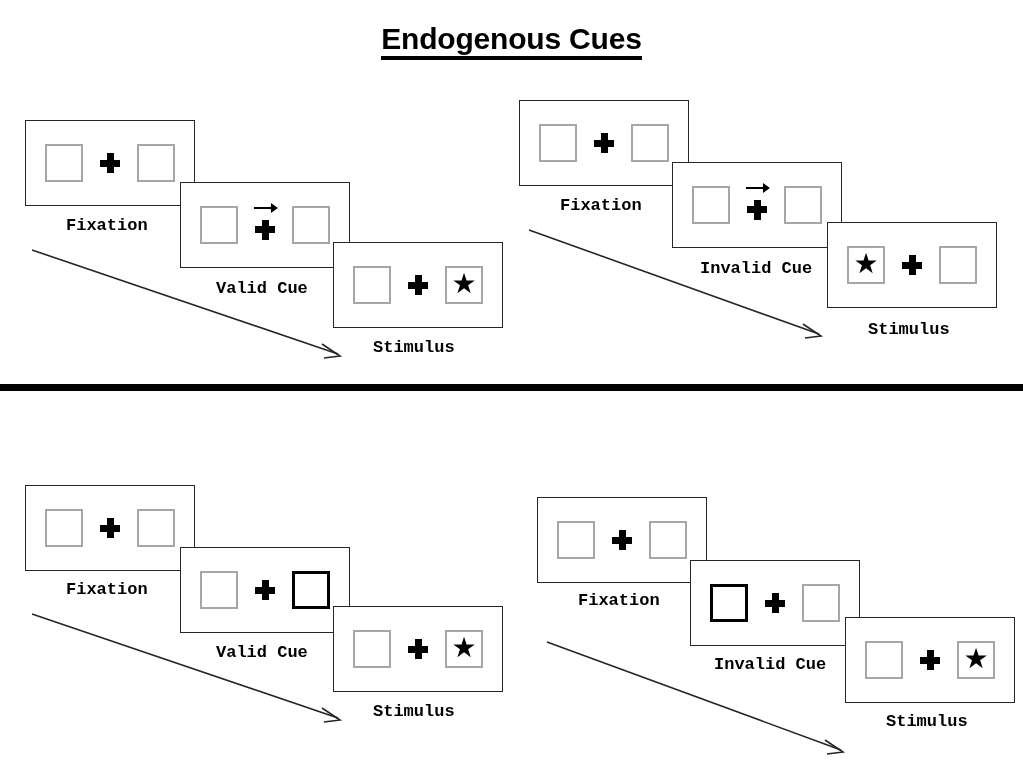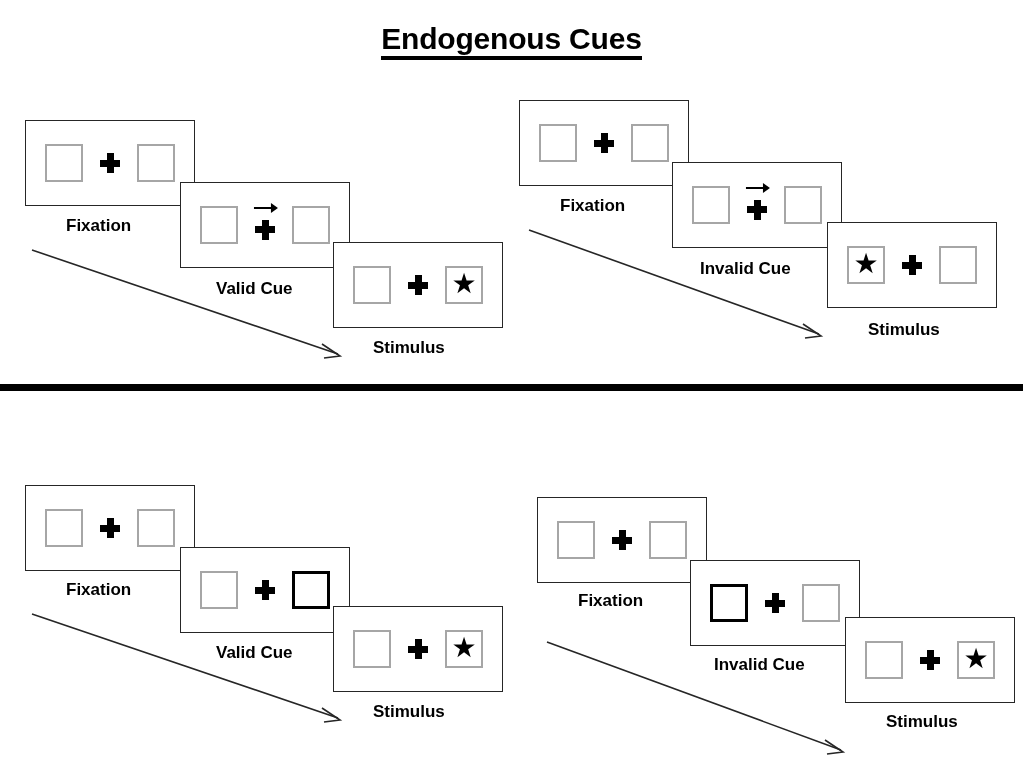--- a/index.html
+++ b/index.html
@@ -147,20 +147,21 @@
   }
   .plus-wrap.with-arrow .plus { margin-top: 9px; }
 
   
   .caption {
     position: absolute;
     font-size: 17px;
     font-weight: bold;
     color: #000000;
     white-space: nowrap;
+    font-family: Liberation Mono, monospace;
   }
 
   
   .time-arrow {
     position: absolute;
     overflow: visible;
   }
   .time-arrow svg { display: block; overflow: visible; }
 </style>
 </head>

